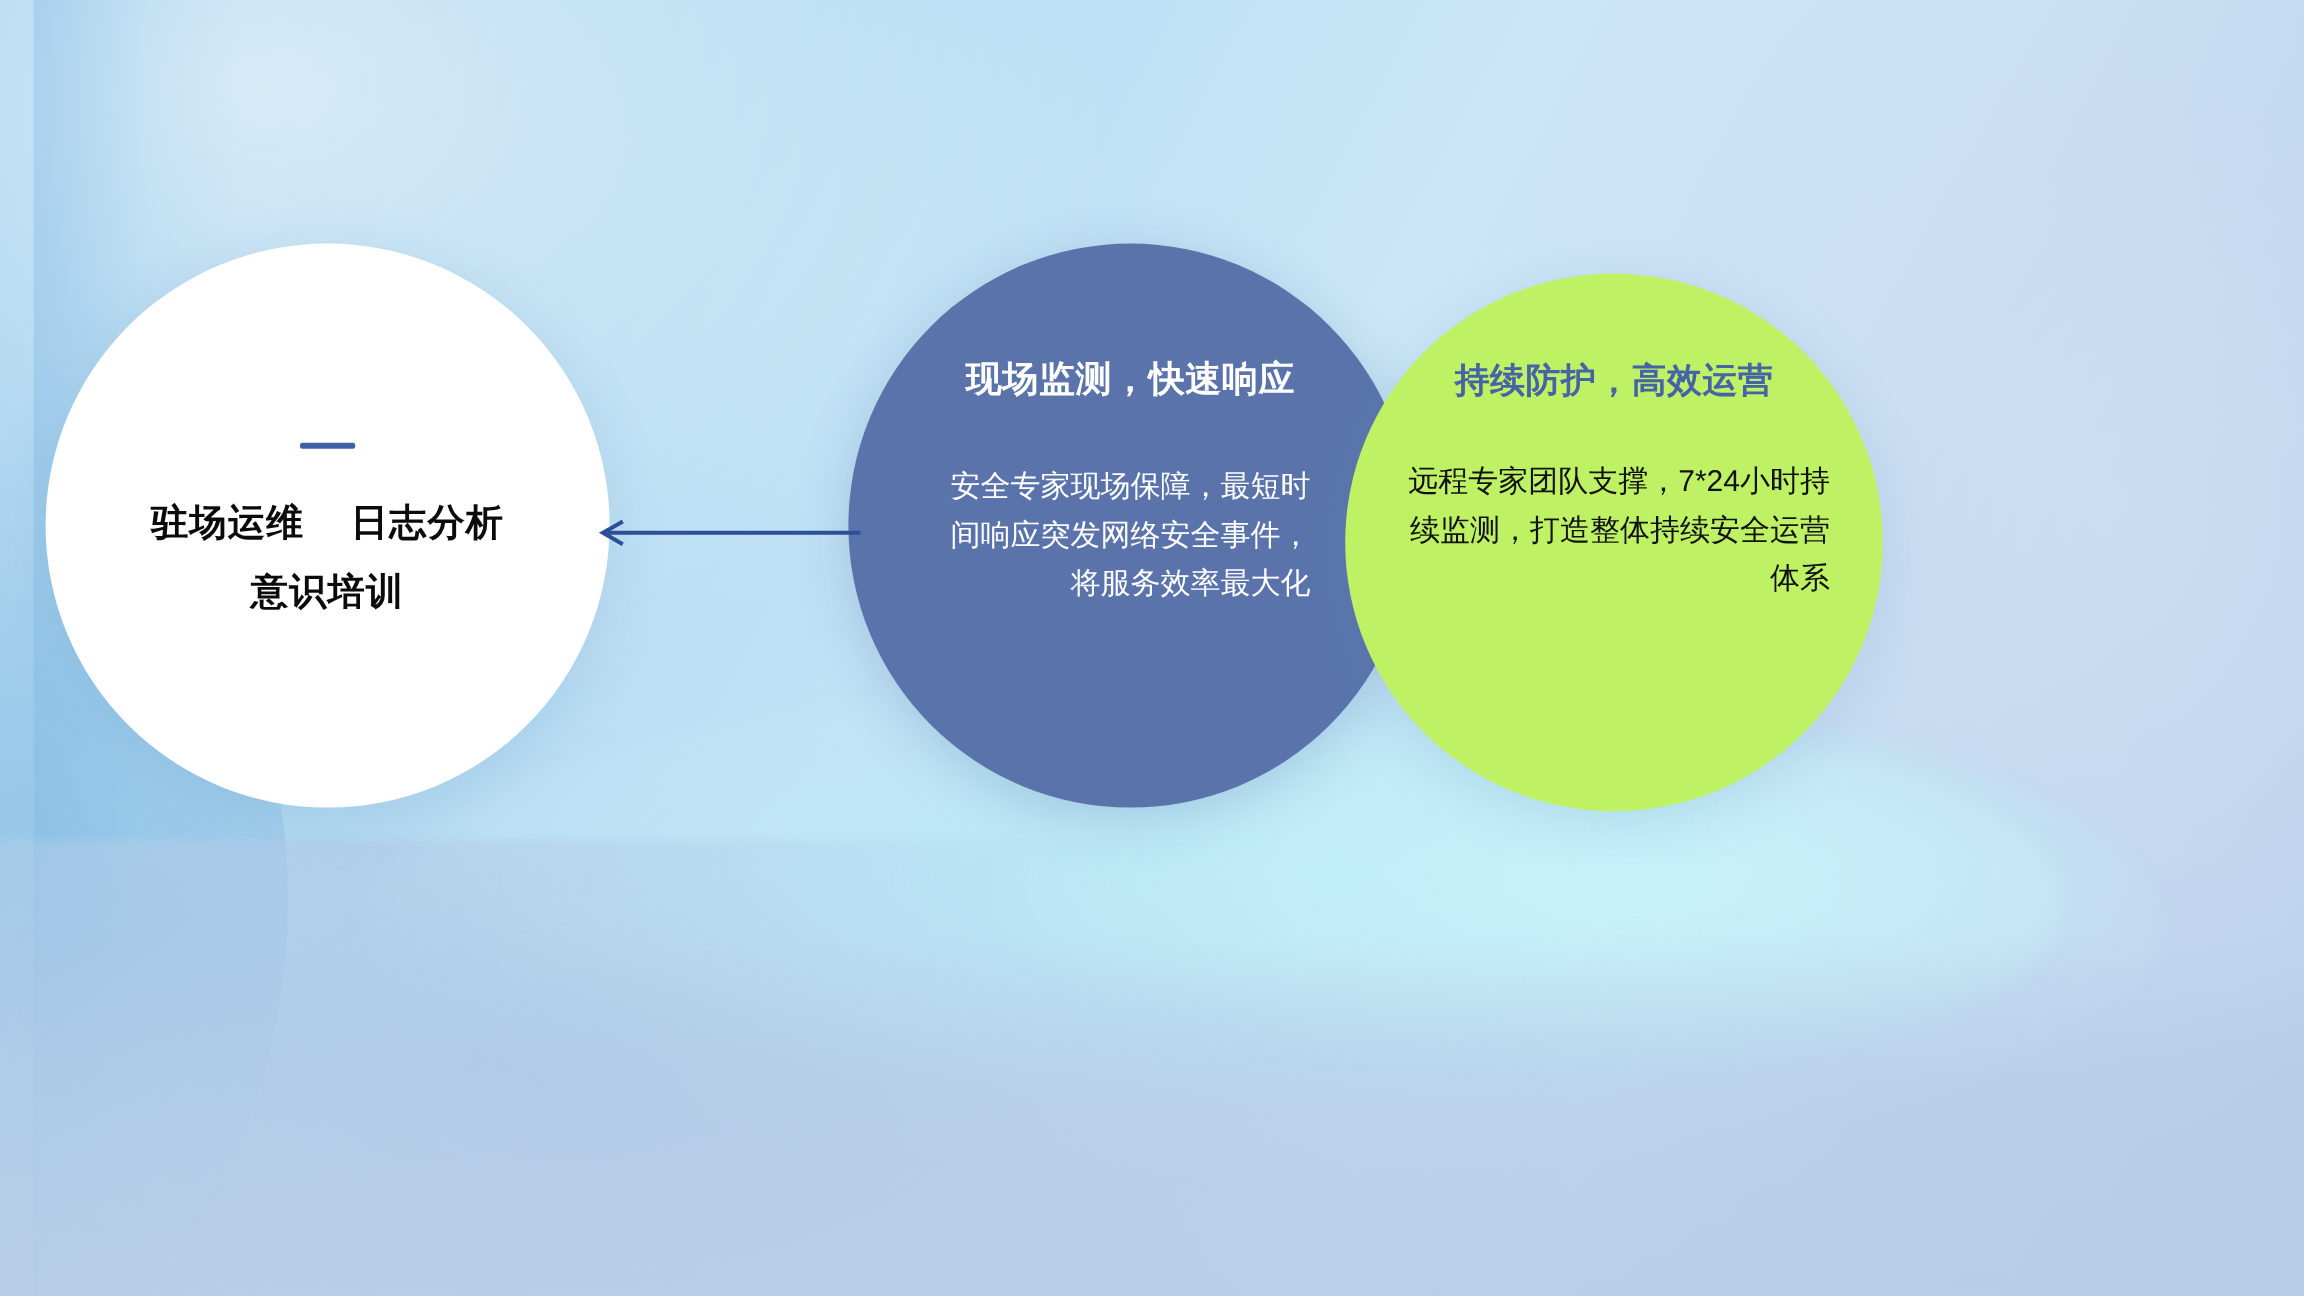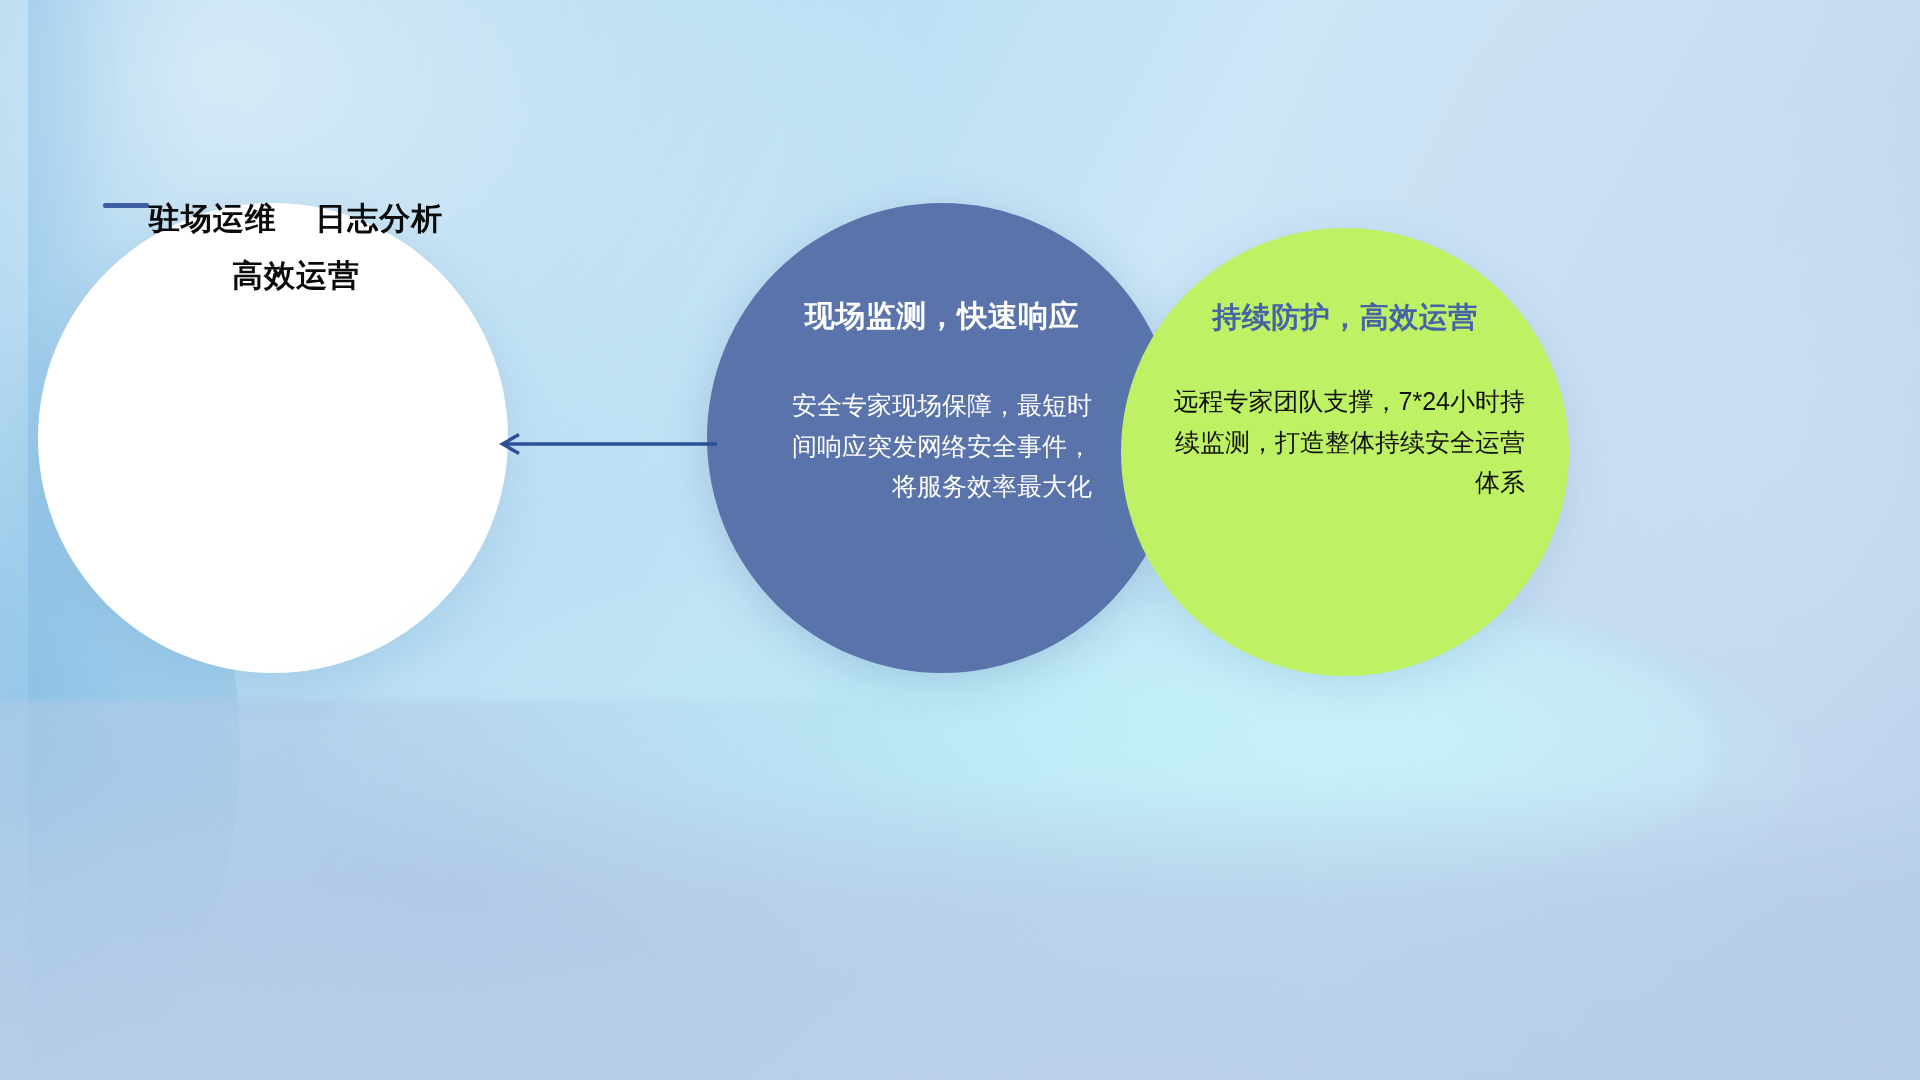--- a/index.html
+++ b/index.html
@@ -73,22 +73,22 @@
   
   #diagram { position:absolute; inset:0; }
 
   .circle { position:absolute; border-radius:50%; }
 
   
   .circle-left {
     left:38px; top:203px; width:470px; height:470px;
     background:radial-gradient(circle at 36% 30%, #ffffff 0%, #ffffff 72%, #fbfdfe 100%);
     box-shadow:0 10px 44px rgba(90,140,185,.18);
-    display:flex; flex-direction:row;
-    justify-content:center;
+    display:flex; flex-direction:column;
+    align-items:center; justify-content:center;
   }
   .left-dash {
     width:46px; height:5px; background:#3f5fa5; border-radius:2px;
     margin-bottom:46px;
   }
   .left-lines {
     display:flex; flex-direction:column; gap:26px;
     align-items:center;
   }
   .left-row {
@@ -153,21 +153,21 @@
   <div class="bg-wave-cyan2"></div>
   <div class="bg-bottom-sheet"></div>
 </div>
 
 <div id="diagram">
 
   <div class="circle circle-left">
     <div class="left-dash"></div>
     <div class="left-lines">
       <div class="left-row">驻场运维    日志分析</div>
-      <div class="left-row">高效运营</div>
+      <div class="left-row">意识培训</div>
     </div>
   </div>
 
   <div class="arrow">
     <svg width="230" height="24" viewBox="0 0 230 24">
       <line x1="228" y1="12" x2="16" y2="12" stroke="#2d4f96" stroke-width="3.4"></line>
       <polyline points="30,2.5 13.5,12 30,21.5" fill="none" stroke="#2d4f96" stroke-width="3.4" stroke-linecap="butt" stroke-linejoin="miter"></polyline>
     </svg>
   </div>
 

